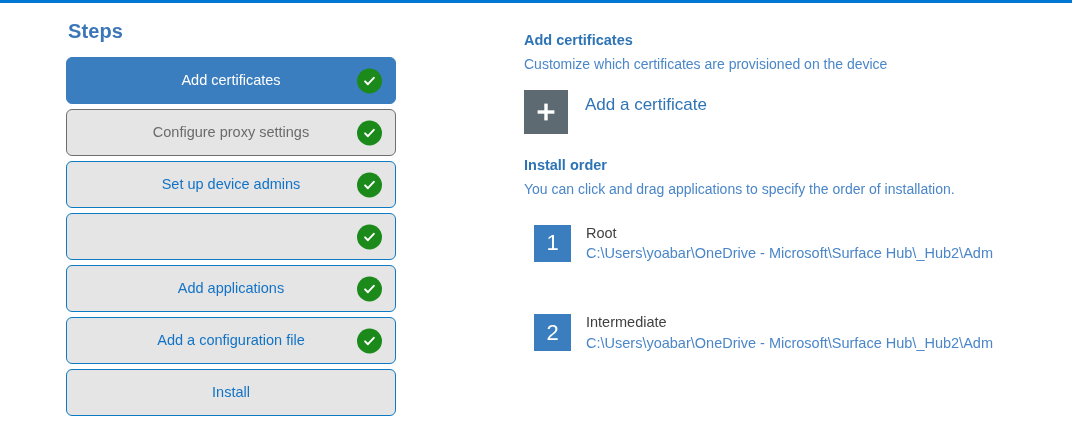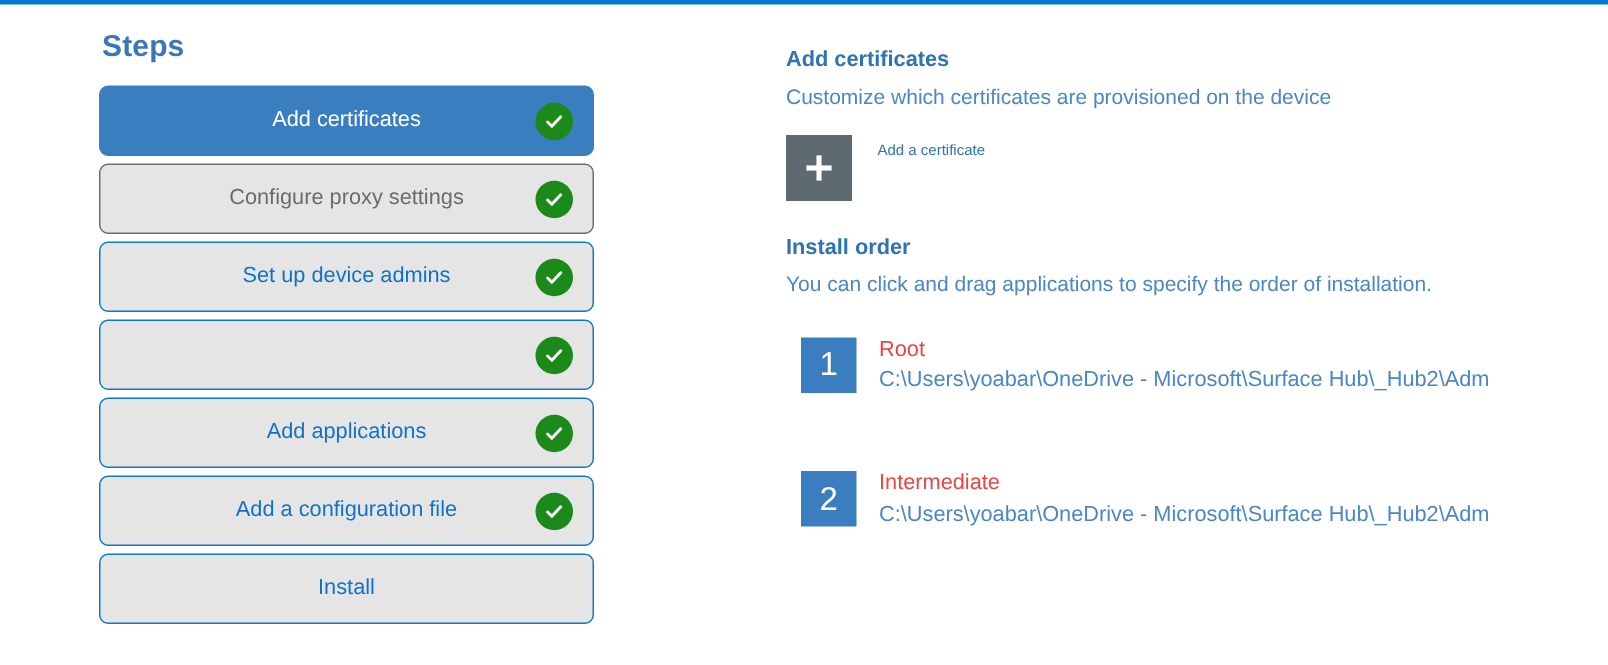--- a/index.html
+++ b/index.html
@@ -147,21 +147,21 @@
     height: 44px;
     background: #5e6a72;
     display: flex;
     align-items: center;
     justify-content: center;
     flex: 0 0 auto;
   }
   #add-certificate-tile svg { display: block; }
 
   #add-certificate-label {
-    font-size: 10px;
+    font-size: 17px;
     color: #2e74b5;
     margin-left: 17px;
     margin-top: 4px;
     line-height: 1.3;
   }
 
   #install-order-block {
     margin-top: 22px;
   }
 
@@ -192,21 +192,21 @@
     line-height: 1;
   }
 
   .order-text {
     margin-left: 15px;
     margin-top: -2px;
   }
 
   .order-name {
     font-size: 14.5px;
-    color: #ef4444;
+    color: #404040;
     line-height: 1.42;
   }
 
   .order-path {
     font-size: 14.5px;
     color: #4a86c8;
     line-height: 1.42;
     white-space: nowrap;
   }
 </style>

